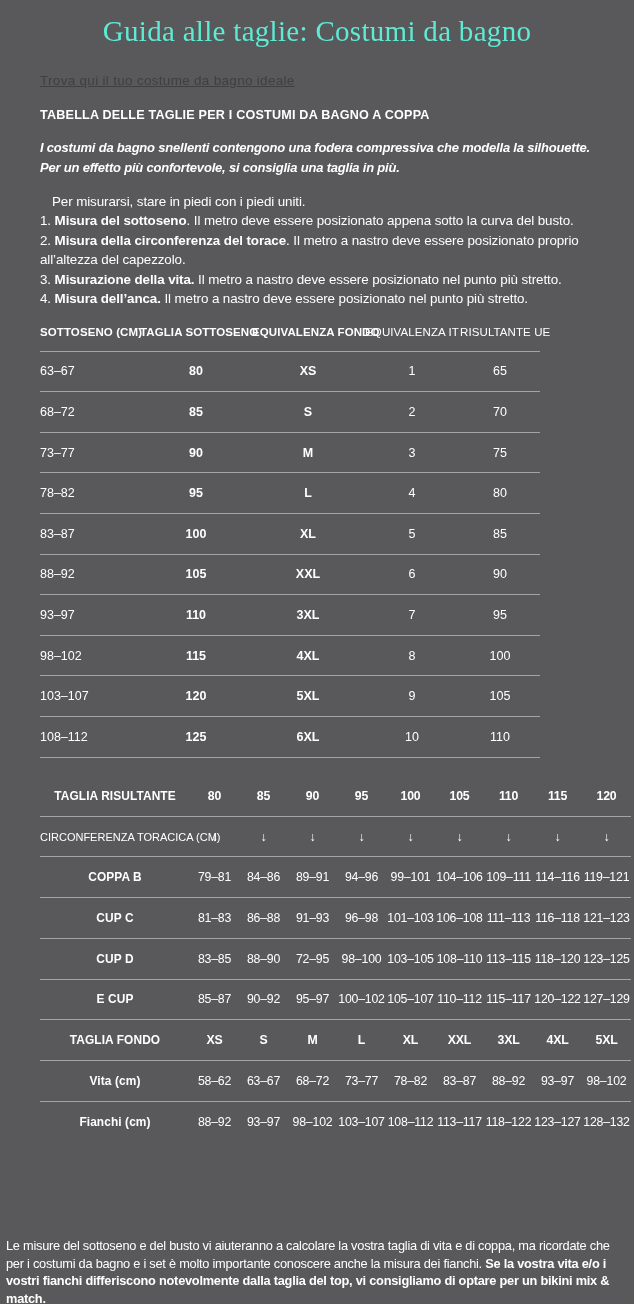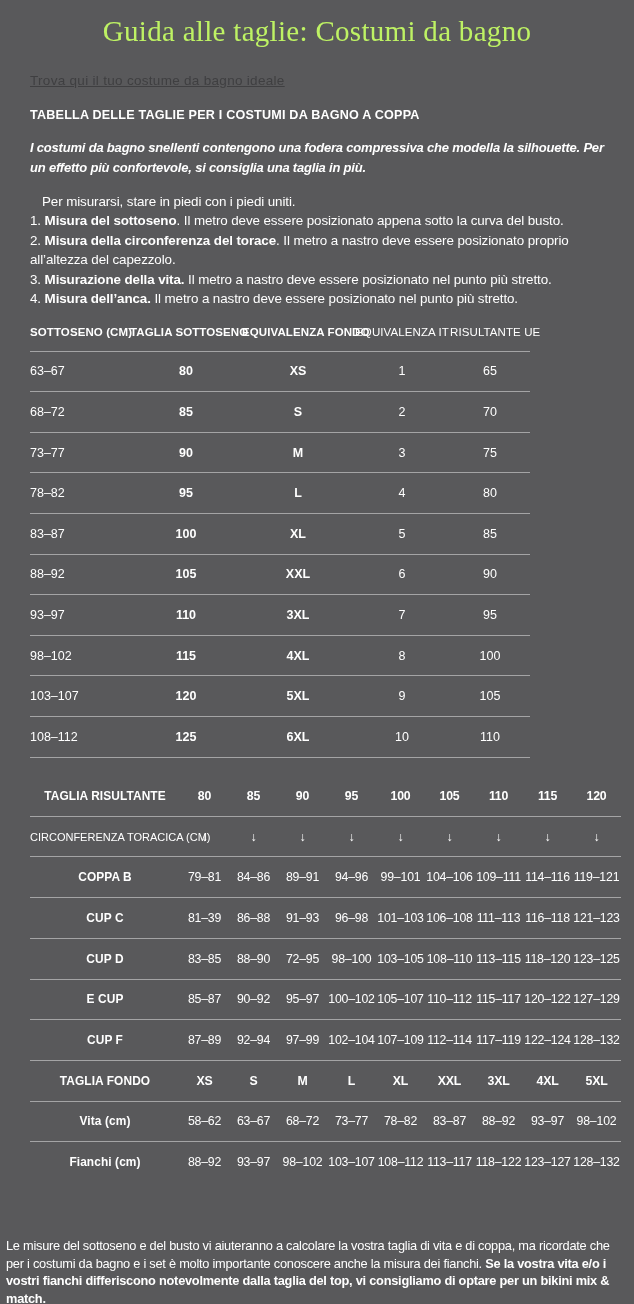--- a/index.html
+++ b/index.html
@@ -11,27 +11,27 @@
   *{box-sizing:border-box;}
   html,body{margin:0;padding:0;}
   body{
     width:634px;height:1304px;
     background:var(--bg);
     color:var(--text);
     font-family:"Liberation Sans","DejaVu Sans",sans-serif;
     position:relative;
     overflow:hidden;
   }
-  .content{padding:0 30px;}
+  .content{padding:0 40px;}
   .page-title{
     font-family:"Liberation Serif","DejaVu Serif",serif;
     font-weight:400;
     font-size:29px;
     letter-spacing:0.3px;
-    color:#bef264;
+    color:#5eead4;
     text-align:center;
     margin:15px 0 0 0;
   }
   .ideal-link{
     display:inline-block;
     margin-top:25px;
     color:var(--link);
     font-size:13.5px;
     letter-spacing:0.3px;
     text-decoration:underline;
@@ -243,21 +243,21 @@
           <td class="val">89–91</td>
           <td class="val">94–96</td>
           <td class="val">99–101</td>
           <td class="val">104–106</td>
           <td class="val">109–111</td>
           <td class="val">114–116</td>
           <td class="val">119–121</td>
         </tr>
         <tr>
           <th class="lbl">CUP C</th>
-          <td class="val">81–39</td>
+          <td class="val">81–83</td>
           <td class="val">86–88</td>
           <td class="val">91–93</td>
           <td class="val">96–98</td>
           <td class="val">101–103</td>
           <td class="val">106–108</td>
           <td class="val">111–113</td>
           <td class="val">116–118</td>
           <td class="val">121–123</td>
         </tr>
         <tr>
@@ -278,32 +278,20 @@
           <td class="val">90–92</td>
           <td class="val">95–97</td>
           <td class="val">100–102</td>
           <td class="val">105–107</td>
           <td class="val">110–112</td>
           <td class="val">115–117</td>
           <td class="val">120–122</td>
           <td class="val">127–129</td>
         </tr>
         <tr>
-          <th class="lbl">CUP F</th>
-          <td class="val">87–89</td>
-          <td class="val">92–94</td>
-          <td class="val">97–99</td>
-          <td class="val">102–104</td>
-          <td class="val">107–109</td>
-          <td class="val">112–114</td>
-          <td class="val">117–119</td>
-          <td class="val">122–124</td>
-          <td class="val">128–132</td>
-        </tr>
-        <tr>
           <th class="lbl">TAGLIA FONDO</th>
           <td class="val bold">XS</td>
           <td class="val bold">S</td>
           <td class="val bold">M</td>
           <td class="val bold">L</td>
           <td class="val bold">XL</td>
           <td class="val bold">XXL</td>
           <td class="val bold">3XL</td>
           <td class="val bold">4XL</td>
           <td class="val bold">5XL</td>

